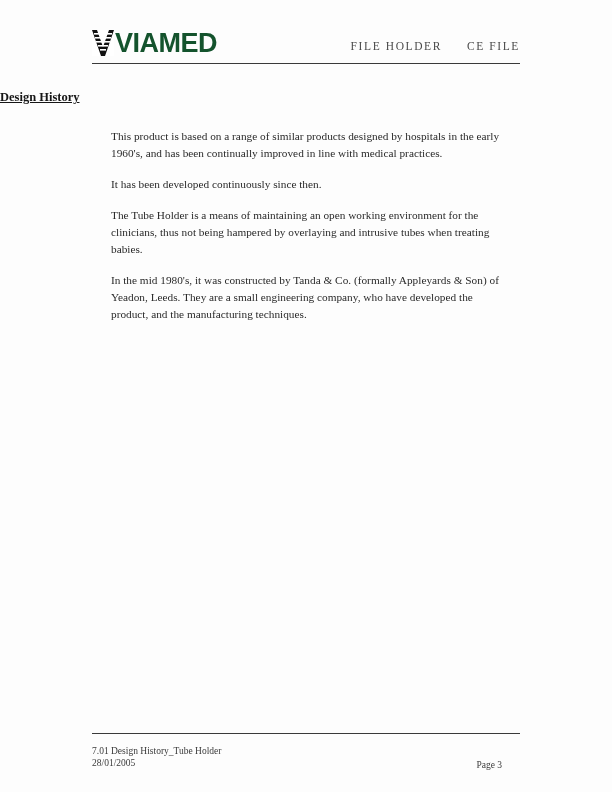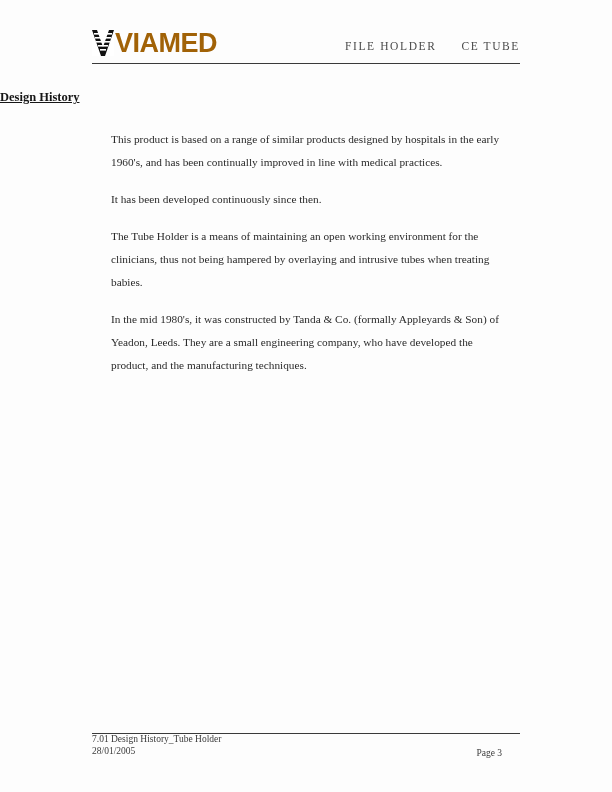--- a/index.html
+++ b/index.html
@@ -46,21 +46,21 @@
     height: 26px;
     position: relative;
     margin-right: 1px;
   }
   .logo-mark svg { display: block; }
   .logo-text {
     font-family: "Liberation Sans", sans-serif;
     font-weight: bold;
     font-size: 27px;
     line-height: 27px;
-    color: #a16207;
+    color: #14532d;
     letter-spacing: -0.5px;
   }
   .header-right {
     position: absolute;
     right: 0px;
     top: 12px;
     font-family: "Liberation Serif", serif;
     font-size: 11.5px;
     letter-spacing: 1.6px;
     color: #4a4a4a;
@@ -90,37 +90,37 @@
     color: #161616;
   }
   .content {
     position: absolute;
     top: 128px;
     left: 111px;
     width: 392px;
   }
   .para {
     font-size: 11.3px;
-    line-height: 23px;
+    line-height: 17px;
     color: #2a2a2a;
     margin: 0 0 14px 0;
     text-align: left;
   }
 
   
   .footer-rule {
     position: absolute;
     bottom: 58px;
     left: 92px;
     width: 428px;
     border-top: 1px solid #3a3a3a;
   }
   .footer {
     position: absolute;
-    bottom: 32px;
+    bottom: 20px;
     left: 92px;
     width: 428px;
     height: 26px;
     font-size: 9.5px;
     color: #3a3a3a;
     line-height: 11.5px;
   }
   .footer-left {
     position: absolute;
     left: 0;
@@ -150,21 +150,21 @@
           <rect x="4" y="11" width="14" height="1.6" fill="#ffffff"></rect>
           <rect x="6" y="15" width="10" height="1.6" fill="#ffffff"></rect>
           <rect x="8" y="19" width="6" height="1.6" fill="#ffffff"></rect>
         </svg>
       </span>
       <span class="logo-text">VIAMED</span>
     </div>
     <div class="header-right">
       <span>FILE HOLDER</span>
       <span class="sep"></span>
-      <span>CE TUBE</span>
+      <span>CE FILE</span>
     </div>
   </div>
   <div class="header-rule"></div>
 
   <div class="doc-title">Design History</div>
 
   <div class="content">
     <p class="para">This product is based on a range of similar products designed by hospitals in the early 1960's, and has been continually improved in line with medical practices.</p>
     <p class="para">It has been developed continuously since then.</p>
     <p class="para">The Tube Holder is a means of maintaining an open working environment for the clinicians, thus not being hampered by overlaying and intrusive tubes when treating babies.</p>

